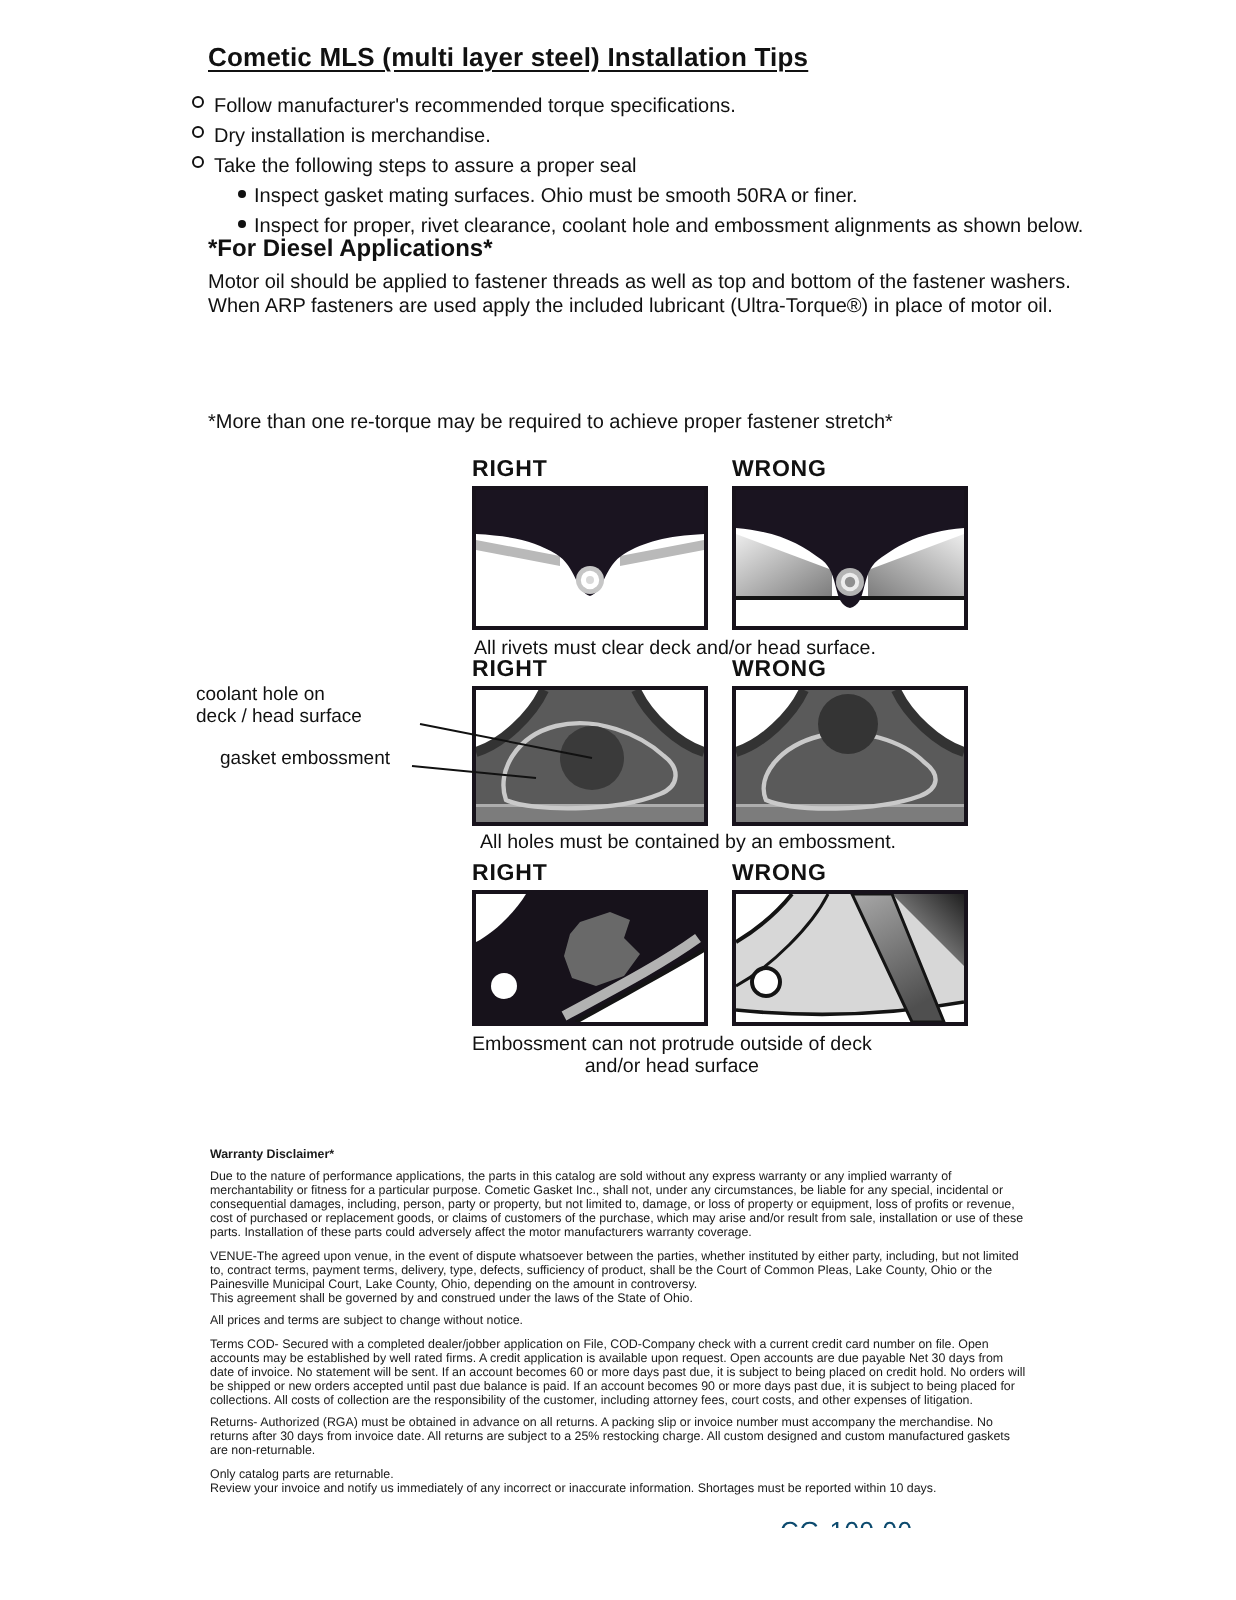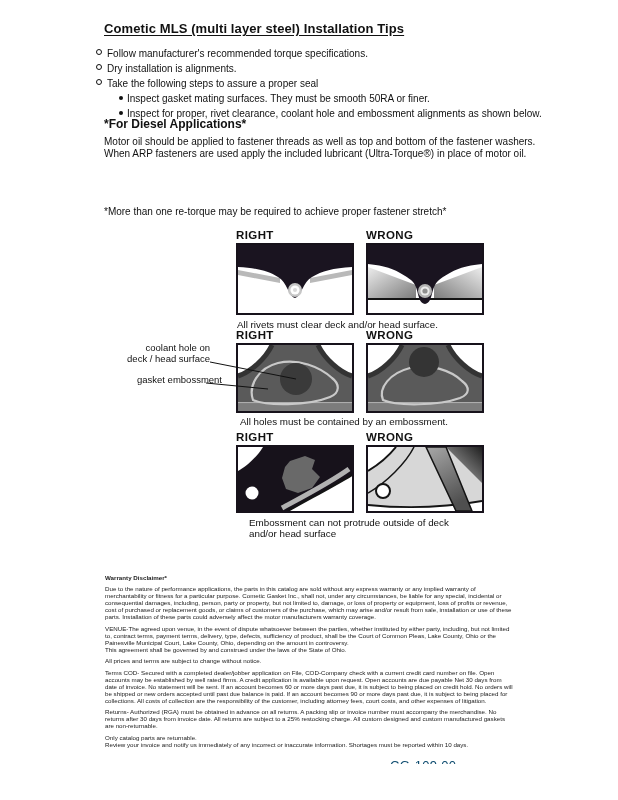--- a/index.html
+++ b/index.html
@@ -15,39 +15,39 @@
   .tip{white-space:nowrap;}
   .tip .circ{display:inline-block;width:4px;height:4px;border:1px solid #111;border-radius:50%;margin:0 5px 1px 0;vertical-align:1px;}
   .tip .dot{display:inline-block;width:4px;height:4px;background:#111;border-radius:50%;margin:0 4px 1px 0;vertical-align:1px;}
   .lvl2{padding-left:23px;}
   .d-head{position:absolute;left:104px;top:117px;font-size:12px;font-weight:bold;}
   .d-p{position:absolute;left:104px;font-size:10px;line-height:12px;white-space:pre-line;}
   .fig-hdr{position:absolute;width:118px;font-size:11.5px;font-weight:bold;letter-spacing:0.4px;}
   .fig-box{position:absolute;width:114px;height:68px;border:2px solid #17121b;background:#fff;}
   .fig-box svg{display:block;width:100%;height:100%;}
   .fig-cap{position:absolute;font-size:9.8px;line-height:11px;white-space:pre-line;}
-  .fig-lbl{position:absolute;width:112px;text-align:right;font-size:9.5px;line-height:10.5px;white-space:pre-line;}
+  .fig-lbl{position:absolute;width:112px;text-align:left;font-size:9.5px;line-height:10.5px;white-space:pre-line;}
   .leader{position:absolute;left:200px;top:350px;z-index:6;}
   .disc{position:absolute;left:105px;top:574px;width:408px;font-size:6.2px;line-height:7px;color:#1a1a1a;}
   .disc .dh{font-weight:bold;margin:0 0 4px 0;}
   .disc p{margin:0 0 4.5px 0;white-space:pre-line;}
   .code{position:absolute;left:390px;top:758px;font-size:13px;letter-spacing:0.3px;color:#0c4a6e;}
 </style>
 </head>
 <body>
 
 <div class="page">
 
   <div class="title">Cometic MLS (multi layer steel) Installation Tips</div>
 
   <div class="tips">
     <div class="tip lvl1"><span class="circ"></span><span>Follow manufacturer's recommended torque specifications.</span></div>
-    <div class="tip lvl1"><span class="circ"></span><span>Dry installation is alignments.</span></div>
+    <div class="tip lvl1"><span class="circ"></span><span>Dry installation is merchandise.</span></div>
     <div class="tip lvl1"><span class="circ"></span><span>Take the following steps to assure a proper seal</span></div>
-    <div class="tip lvl2"><span class="dot"></span><span>Inspect gasket mating surfaces.  They must be smooth 50RA or finer.</span></div>
+    <div class="tip lvl2"><span class="dot"></span><span>Inspect gasket mating surfaces.  Ohio must be smooth 50RA or finer.</span></div>
     <div class="tip lvl2"><span class="dot"></span><span>Inspect for proper, rivet clearance, coolant hole and embossment alignments as shown below.</span></div>
   </div>
 
   <div class="d-head">*For Diesel Applications*</div>
   <div class="d-p" style="top:136px;">Motor oil should be applied to fastener threads as well as top and bottom of the fastener washers.
 When ARP fasteners are used apply the included lubricant (Ultra-Torque®) in place of motor oil.</div>
   <div class="d-p" style="top:206px;">*More than one re-torque may be required to achieve proper fastener stretch*</div>
 
   <div class="fig-hdr" style="left:236px;top:229px;">RIGHT</div>
   <div class="fig-hdr" style="left:366px;top:229px;">WRONG</div>
@@ -156,21 +156,21 @@
       <path d="M0,0 L28,0 C20,10 10,18 0,24 Z" fill="#ffffff"></path>
       <path d="M28,0 C20,10 10,18 0,24" stroke="#141414" stroke-width="2" fill="none"></path>
       <path d="M46,0 C38,16 18,36 0,46" stroke="#141414" stroke-width="1.5" fill="none"></path>
       <polygon points="78,0 114,0 114,36" fill="url(#g3tr)"></polygon>
       <path d="M0,58 C40,62 80,60 114,54 L114,64 L0,64 Z" fill="#ffffff"></path>
       <path d="M0,58 C40,62 80,60 114,54" stroke="#141414" stroke-width="1.8" fill="none"></path>
       <polygon points="58,0 78,0 104,64 88,64" fill="url(#g3s)" stroke="#141414" stroke-width="1.5"></polygon>
       <circle cx="15" cy="44" r="7" fill="#ffffff" stroke="#141414" stroke-width="2"></circle>
     </svg>
   </div>
-  <div class="fig-cap" style="left:249px;top:517px;">Embossment can not protrude outside of deck
+  <div class="fig-cap" style="left:236px;top:517px;text-align:center;">Embossment can not protrude outside of deck
 and/or head surface</div>
 
   <div class="disc">
     <div class="dh">Warranty Disclaimer*</div>
     <p>Due to the nature of performance applications, the parts in this catalog are sold without any express warranty or any implied warranty of merchantability or fitness for a particular purpose.  Cometic Gasket Inc., shall not, under any circumstances, be liable for any special, incidental or consequential damages, including, person, party or property, but not limited to, damage, or loss of property or equipment, loss of profits or revenue, cost of purchased or replacement goods, or claims of customers of the purchase, which may arise and/or result from sale, installation or use of these parts.  Installation of these parts could adversely affect the motor manufacturers warranty coverage.</p>
     <p>VENUE-The agreed upon venue, in the event of dispute whatsoever between the parties, whether instituted by either party, including, but not limited to, contract terms, payment terms, delivery, type, defects, sufficiency of product, shall be the Court of Common Pleas, Lake County, Ohio or the Painesville Municipal Court, Lake County, Ohio, depending on the amount in controversy.
 This agreement shall be governed by and construed under the laws of the State of Ohio.</p>
     <p>All prices and terms are subject to change without notice.</p>
     <p>Terms COD- Secured with a completed dealer/jobber application on File, COD-Company check with a current credit card number on file.  Open accounts may be established by well rated firms.  A credit application is available upon request.  Open accounts are due payable Net 30 days from date of invoice.  No statement will be sent.  If an account becomes 60 or more days past due, it is subject to being placed on credit hold.  No orders will be shipped or new orders accepted until past due balance is paid.  If an account becomes 90 or more days past due, it is subject to being placed for collections.  All costs of collection are the responsibility of the customer, including attorney fees, court costs, and other expenses of litigation.</p>
     <p>Returns- Authorized (RGA) must be obtained in advance on all returns.  A packing slip or invoice number must accompany the merchandise.  No returns after 30 days from invoice date.  All returns are subject to a 25% restocking charge.  All custom designed and custom manufactured gaskets are non-returnable.</p>

